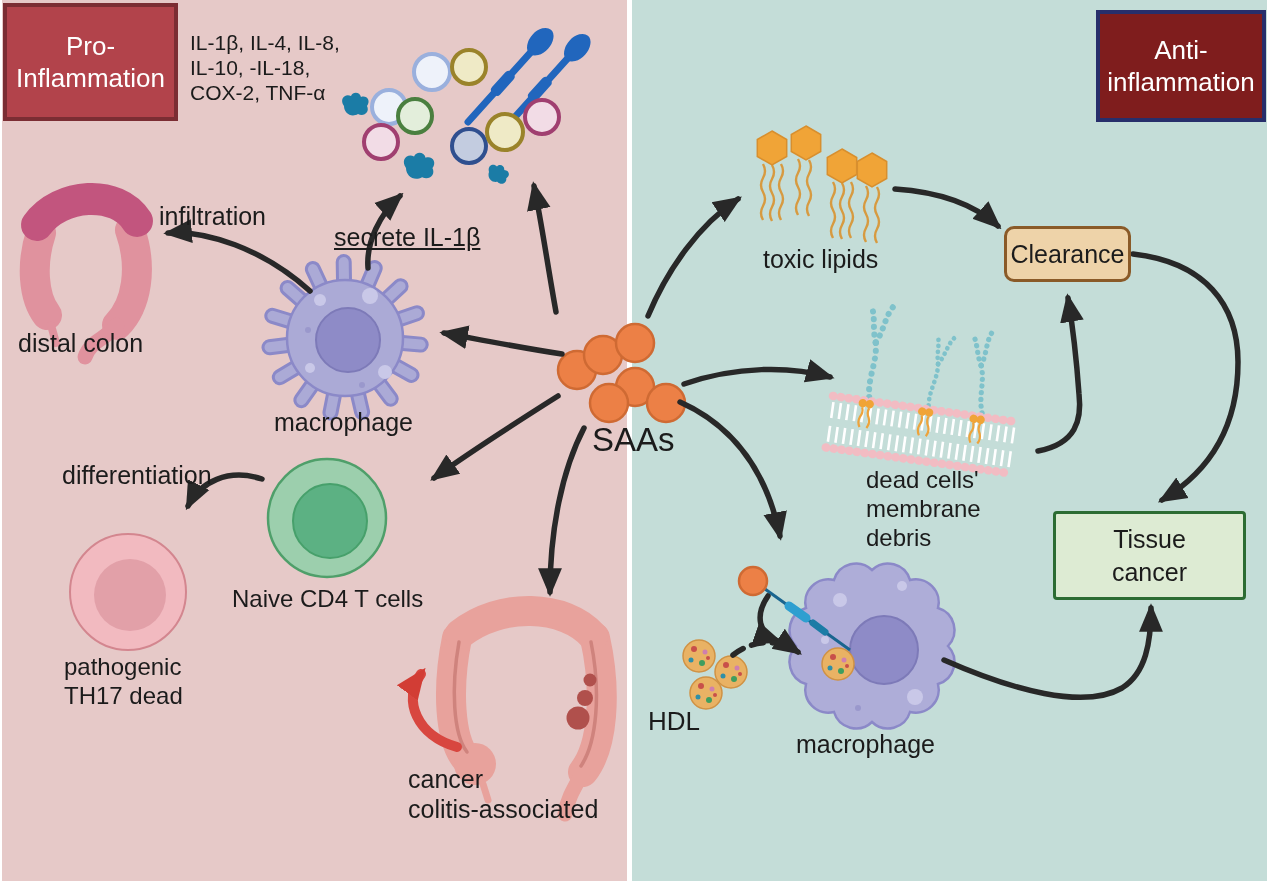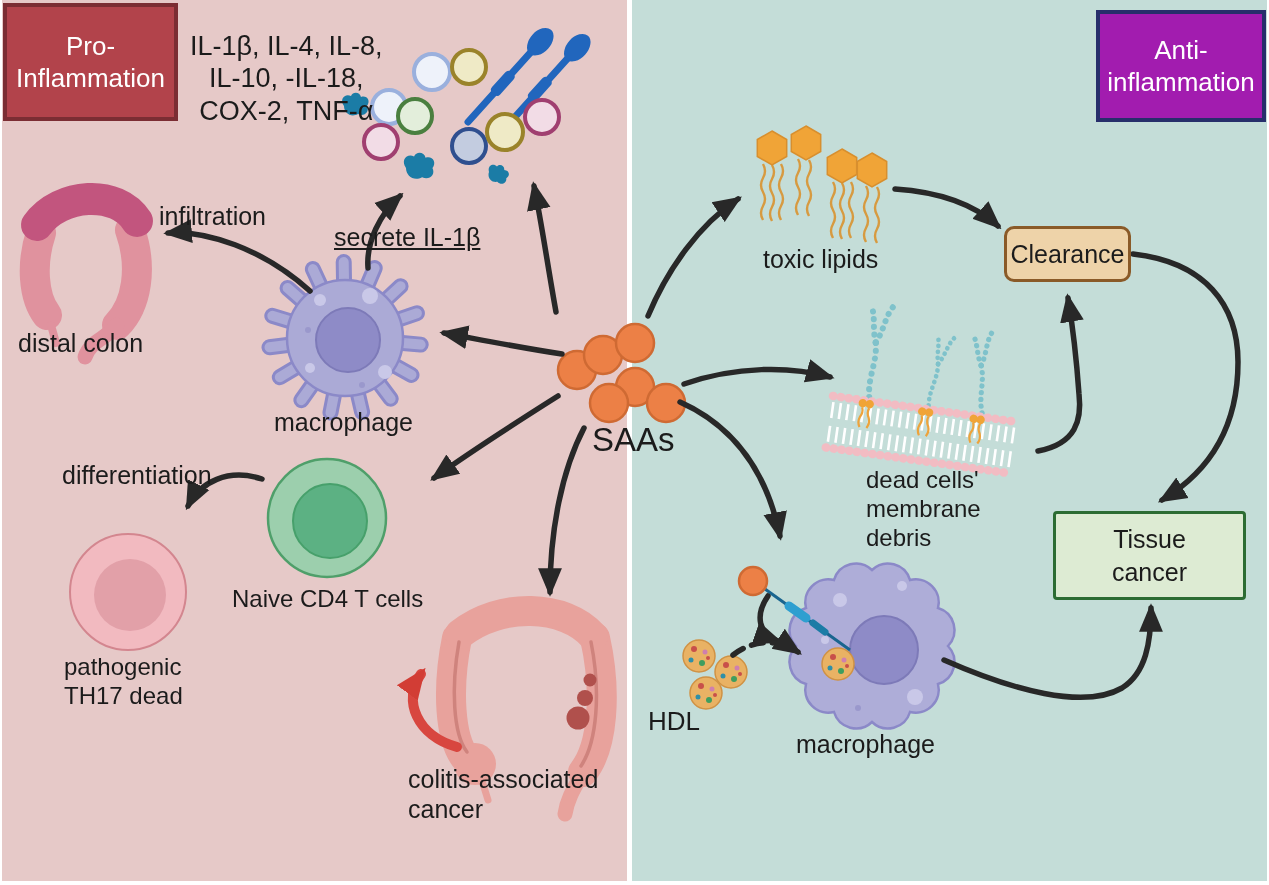--- a/index.html
+++ b/index.html
@@ -6,26 +6,26 @@
   #fig{position:relative;width:1269px;height:885px;background:#ffffff;overflow:hidden;
        font-family:"Liberation Sans", sans-serif;color:#1b1b1b;}
   .half{position:absolute;top:0;height:881px;}
   #half-pro{left:2px;width:625px;background:#e6c9c8;}
   #half-anti{left:632px;width:635px;background:#c4ddd8;}
   svg#canvas{position:absolute;left:0;top:0;}
   .lbl{position:absolute;font-size:24px;line-height:1.2;white-space:nowrap;}
   .titlebox{position:absolute;display:flex;flex-direction:column;align-items:center;justify-content:center;
             color:#fff;font-size:26px;line-height:1.25;text-align:center;box-sizing:border-box;}
   #pro-box{left:3px;top:3px;width:175px;height:118px;background:#b2434b;border:4px solid #7b2d33;}
-  #anti-box{left:1096px;top:10px;width:170px;height:112px;background:#a21caf;border:4px solid #272e6b;}
+  #anti-box{left:1096px;top:10px;width:170px;height:112px;background:#7f1d1d;border:4px solid #272e6b;}
   .node{position:absolute;display:flex;flex-direction:column;align-items:center;justify-content:center;
         font-size:25px;text-align:center;box-sizing:border-box;color:#1b1b1b;}
   #clearance-box{left:1004px;top:226px;width:127px;height:56px;background:#eed3a9;border:3px solid #8a5a28;border-radius:10px;}
   #tissue-box{left:1053px;top:511px;width:193px;height:89px;background:#ddebd3;border:3.5px solid #2c6c33;border-radius:4px;line-height:1.3;}
-  .cyt{font-size:27px;line-height:1.2;text-align:center;}
+  .cyt{font-size:21px;line-height:1.2;}
 </style>
 </head>
 <body>
 
 <div id="fig">
   <div class="half" id="half-pro"></div>
   <div class="half" id="half-anti"></div>
 
   <svg id="canvas" width="1269" height="885" viewBox="0 0 1269 885">
     <defs>
@@ -238,22 +238,22 @@
   <div class="lbl" style="left:334px;top:222px;font-size:25px;text-decoration:underline;">secrete IL-1β</div>
   <div class="lbl" style="left:18px;top:328px;font-size:25px;">distal colon</div>
   <div class="lbl" style="left:274px;top:407px;font-size:25px;">macrophage</div>
   <div class="lbl" style="left:62px;top:460px;font-size:25px;">differentiation</div>
   <div class="lbl" style="left:232px;top:585px;">Naive CD4 T cells</div>
   <div class="lbl" style="left:64px;top:653px;">
     <div>pathogenic</div>
     <div>TH17 dead</div>
   </div>
   <div class="lbl" style="left:408px;top:764px;font-size:25px;">
+    <div>cancer</div>
     <div>colitis-associated</div>
-    <div>cancer</div>
   </div>
 
   <div class="lbl" style="left:592px;top:420px;font-size:33px;">SAAs</div>
 
   <div class="lbl" style="left:763px;top:244px;font-size:25px;">toxic lipids</div>
   <div class="lbl" style="left:866px;top:466px;">
     <div>dead cells'</div>
     <div>membrane</div>
     <div>debris</div>
   </div>

